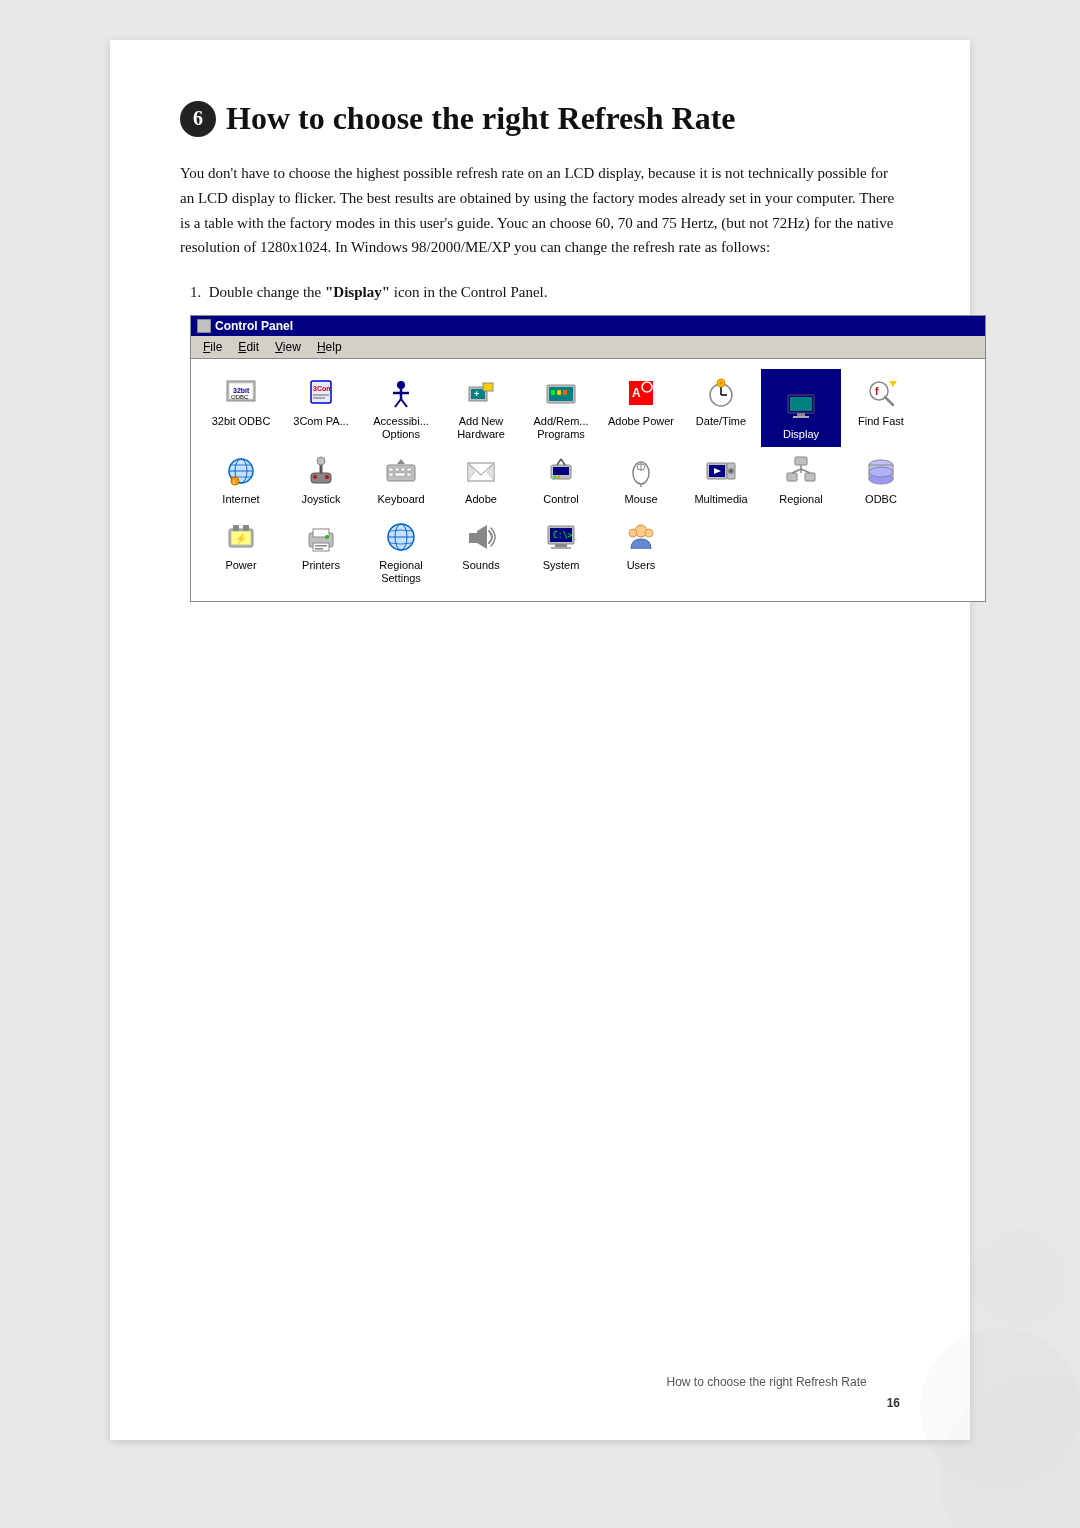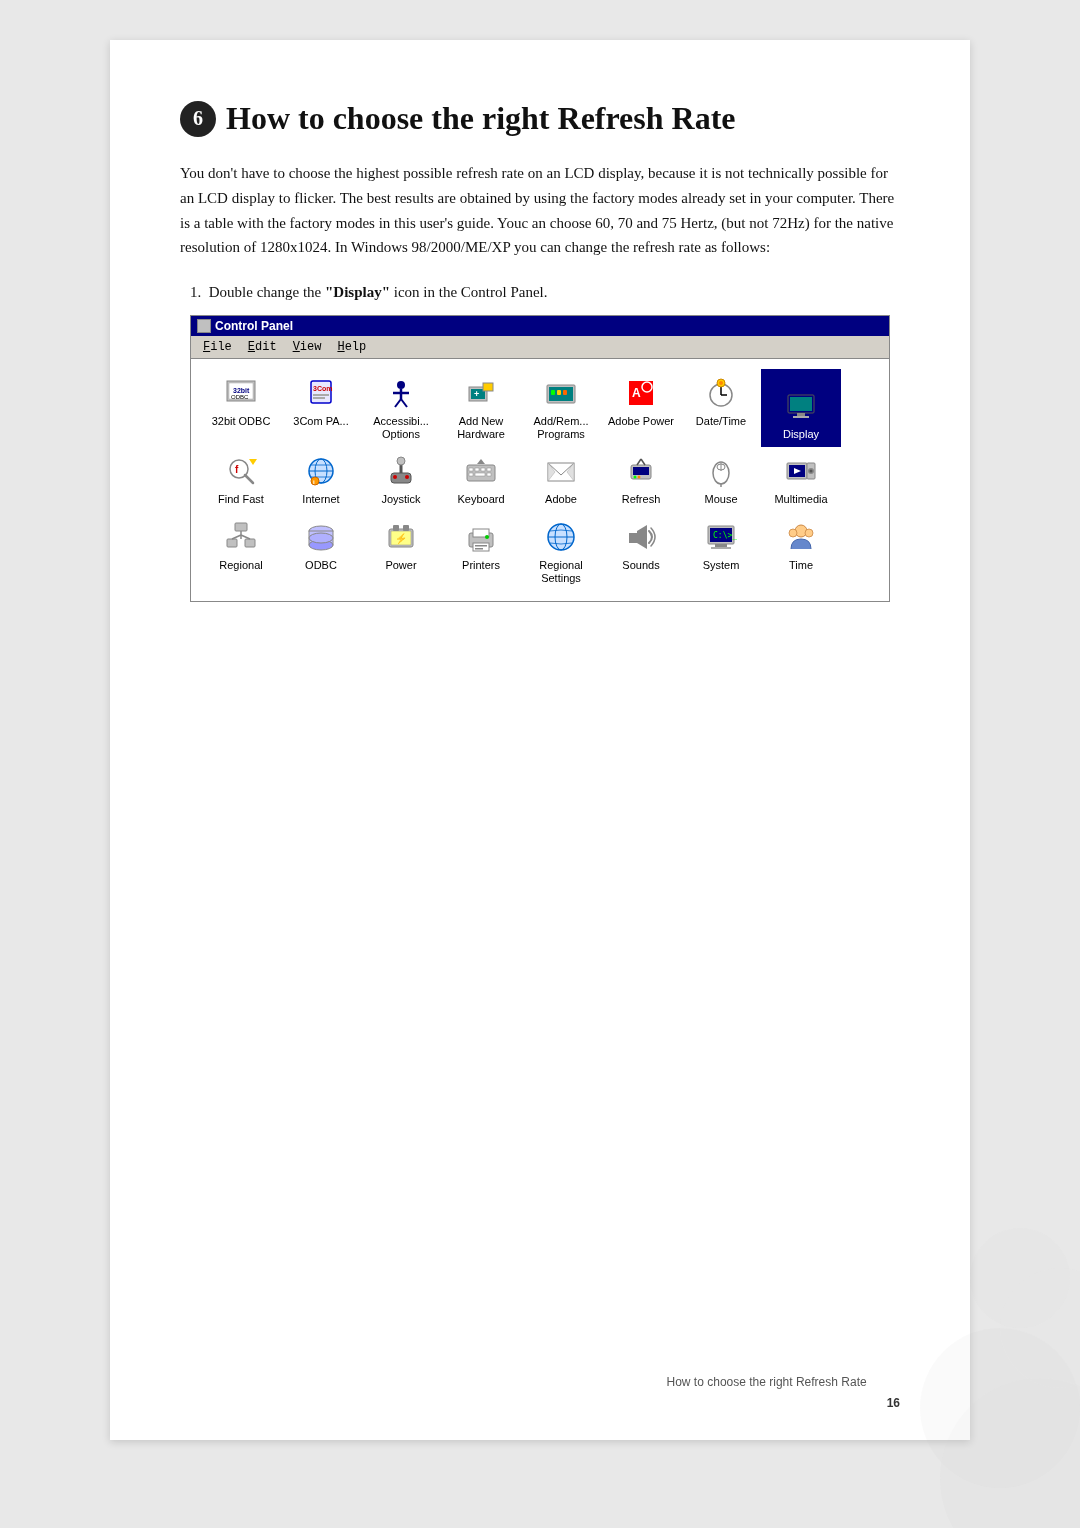--- a/index.html
+++ b/index.html
@@ -72,21 +72,21 @@
     }
 
     .instruction strong {
       font-weight: bold;
     }
 
     
     .control-panel-window {
       border: 1px solid #888;
       background: #d4d0c8;
-      width: 700px;
+      width: 796px;
       margin-left: 10px;
       font-family: "MS Sans Serif", Arial, sans-serif;
       font-size: 12px;
     }
 
     .window-titlebar {
       background: #000080;
       color: white;
       padding: 3px 6px;
       font-size: 12px;
@@ -110,21 +110,21 @@
       gap: 0;
       padding: 2px 4px;
       border-bottom: 1px solid #888;
     }
 
     .menu-item {
       padding: 2px 8px;
       font-size: 12px;
       color: #000;
       cursor: default;
-      font-family: Liberation Mono, monospace;
+      font-family: Liberation Sans, sans-serif;
     }
 
     .window-content {
       background: white;
       padding: 10px;
       display: flex;
       flex-wrap: wrap;
       gap: 0;
     }
 
@@ -390,21 +390,21 @@
         <div class="icon-img">
           <svg class="cp-icon" viewBox="0 0 32 32">
             <rect x="6" y="10" width="20" height="14" rx="2" fill="#c0c0c0" stroke="#888" stroke-width="1"></rect>
             <rect x="8" y="12" width="16" height="8" fill="#000080"></rect>
             <circle cx="10" cy="22" r="1.5" fill="#00ff00"></circle>
             <circle cx="14" cy="22" r="1.5" fill="#ff8800"></circle>
             <line x1="16" y1="4" x2="12" y2="10" stroke="#555" stroke-width="1.5"></line>
             <line x1="16" y1="4" x2="20" y2="10" stroke="#555" stroke-width="1.5"></line>
           </svg>
         </div>
-        <span class="icon-label">Refresh</span>
+        <span class="icon-label">Control</span>
       </div>
 
       <div class="icon-item">
         <div class="icon-img">
           <svg class="cp-icon" viewBox="0 0 32 32">
             <ellipse cx="16" cy="18" rx="8" ry="11" fill="white" stroke="#888" stroke-width="1.5"></ellipse>
             <line x1="16" y1="8" x2="16" y2="16" stroke="#888" stroke-width="1"></line>
             <ellipse cx="16" cy="12" rx="4" ry="3" fill="none" stroke="#888" stroke-width="1"></ellipse>
             <line x1="16" y1="28" x2="16" y2="32" stroke="#888" stroke-width="1.5"></line>
           </svg>
@@ -519,21 +519,21 @@
 
       <div class="icon-item">
         <div class="icon-img">
           <svg class="cp-icon" viewBox="0 0 32 32">
             <circle cx="16" cy="10" r="6" fill="#ffcc88" stroke="#cc8844" stroke-width="1"></circle>
             <path d="M6,28 Q6,18 16,18 Q26,18 26,28" fill="#6688cc" stroke="#4466aa" stroke-width="1"></path>
             <circle cx="8" cy="12" r="4" fill="#ffcc88" stroke="#cc8844" stroke-width="0.8"></circle>
             <circle cx="24" cy="12" r="4" fill="#ffcc88" stroke="#cc8844" stroke-width="0.8"></circle>
           </svg>
         </div>
-        <span class="icon-label">Time</span>
+        <span class="icon-label">Users</span>
       </div>
 
     </div>
   </div>
 
   <div class="page-footer">
     <span>How to choose the right Refresh Rate</span>
     <span class="footer-page-num">16</span>
   </div>
 

